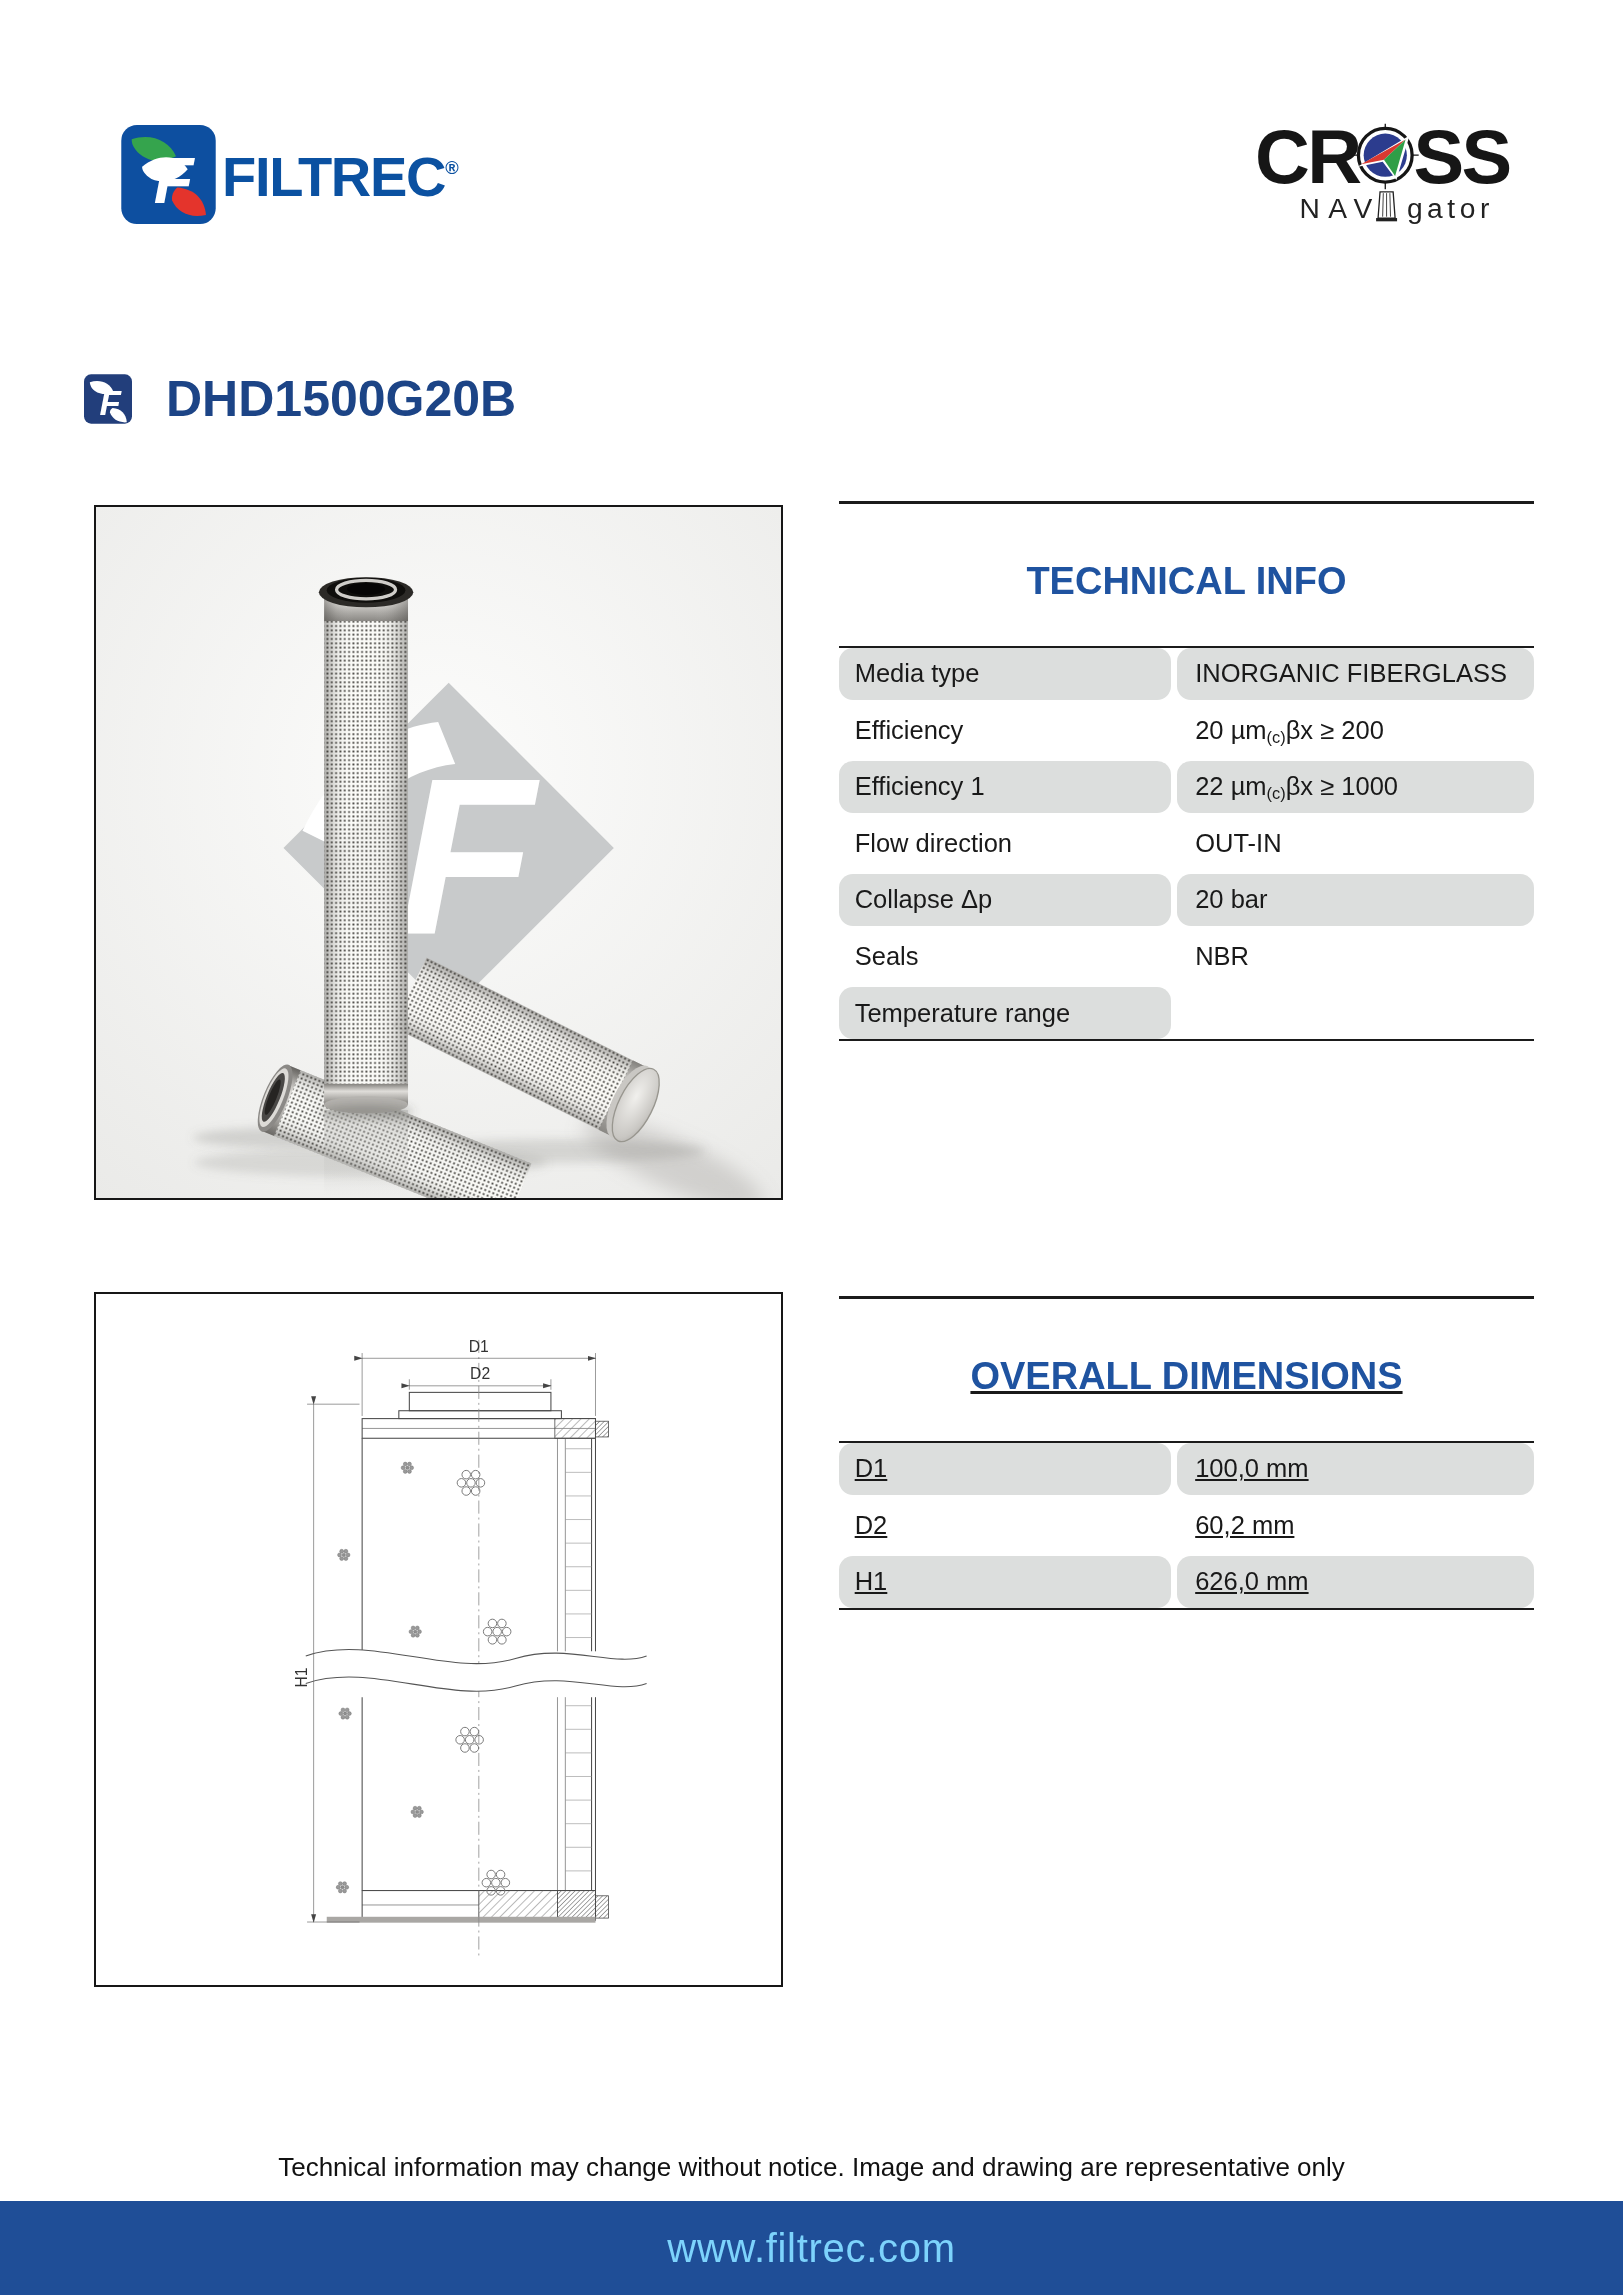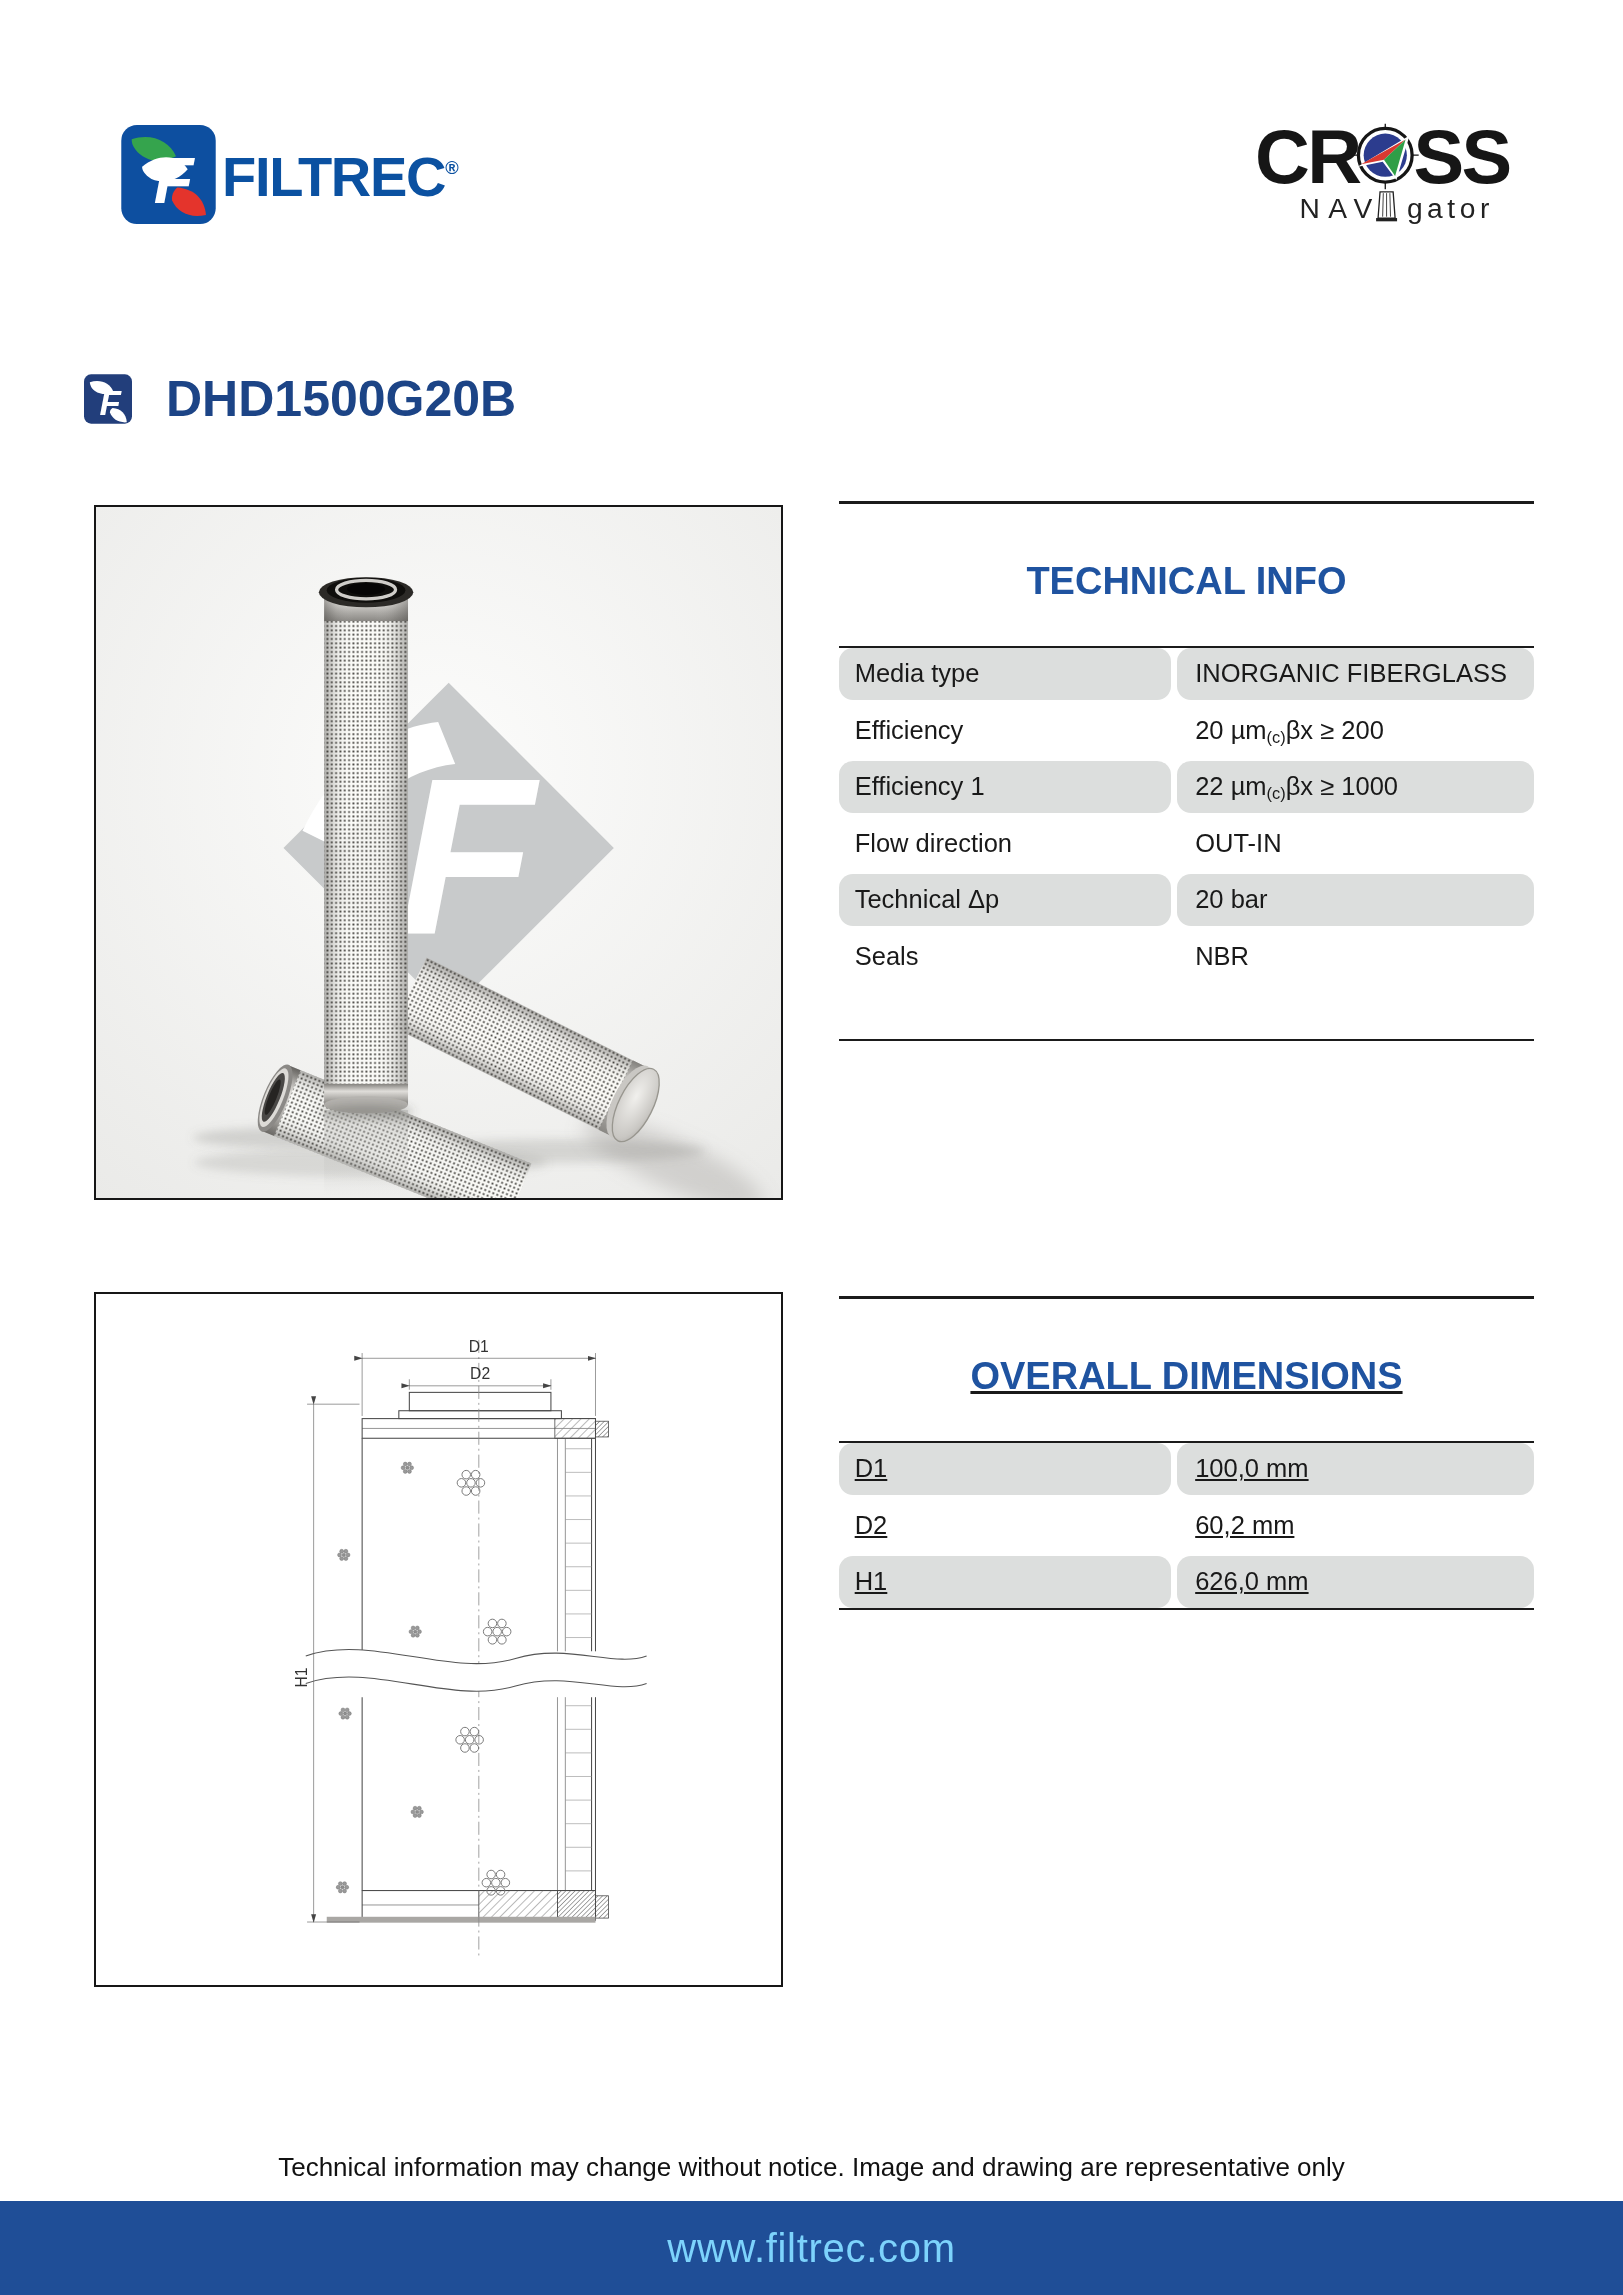--- a/index.html
+++ b/index.html
@@ -225,32 +225,33 @@
             <span> βx ≥ 1000</span>
           </div>
         </div>
         <div class="spec-row">
           <div class="spec-label">Flow direction</div>
           <div class="spec-value">
             <span>OUT-IN</span>
           </div>
         </div>
         <div class="spec-row alt">
-          <div class="spec-label">Technical Δp</div>
+          <div class="spec-label">Collapse Δp</div>
           <div class="spec-value">
             <span>20 bar</span>
           </div>
         </div>
         <div class="spec-row">
           <div class="spec-label">Seals</div>
           <div class="spec-value">
             <span>NBR</span>
           </div>
         </div>
         <div class="spec-row alt">
+          <div class="spec-label">Temperature range</div>
         </div>
       </div>
   </div>
 
   <div class="side-section" id="dims-section">
     <div class="rule"></div>
     <h2>OVERALL DIMENSIONS</h2>
     <div class="spec-table" id="dims-table">
         <div class="spec-row alt">
           <div class="spec-label">D1</div>

